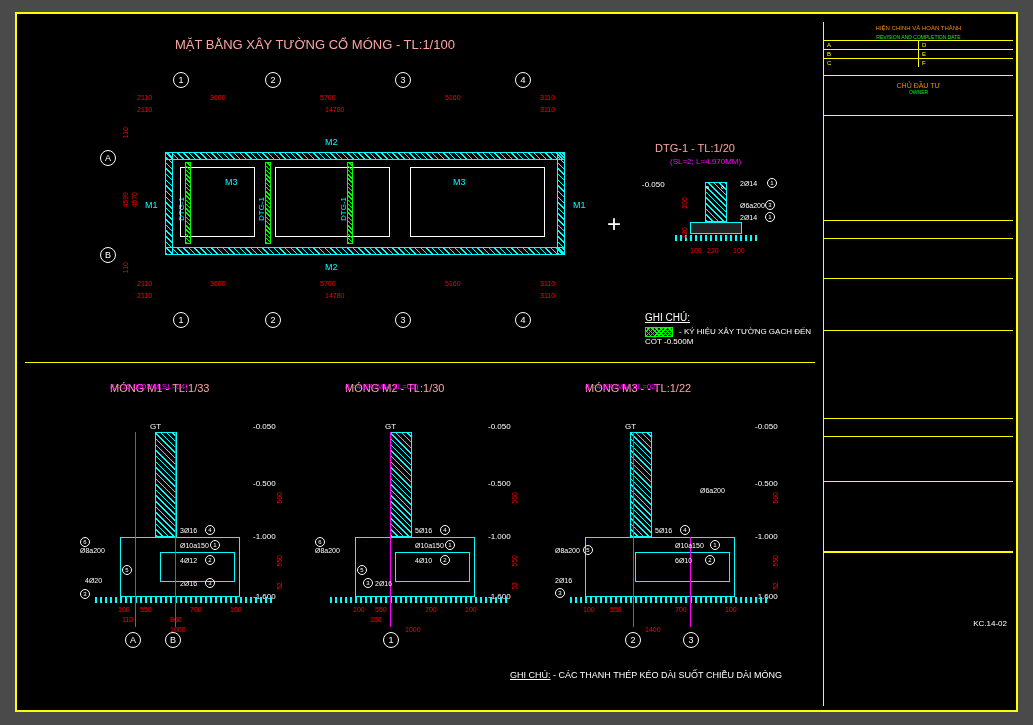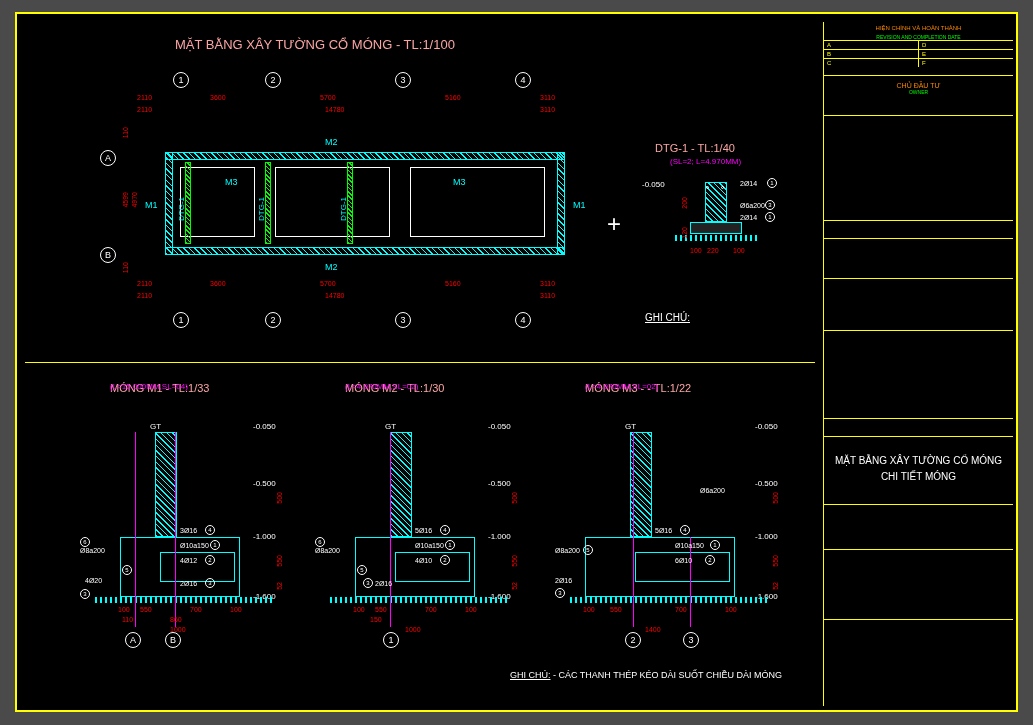--- a/index.html
+++ b/index.html
@@ -95,21 +95,21 @@
     <div class="circ circw" style="left:490px;top:290px"><span>4</span></div>
     <div class="dimr" style="left:112px;top:258px">2110</div>
     <div class="dimr" style="left:185px;top:258px">3600</div>
     <div class="dimr" style="left:295px;top:258px">5700</div>
     <div class="dimr" style="left:420px;top:258px">5160</div>
     <div class="dimr" style="left:515px;top:258px">3110</div>
     <div class="dimr" style="left:112px;top:270px">2110</div>
     <div class="dimr" style="left:300px;top:270px">14780</div>
     <div class="dimr" style="left:515px;top:270px">3110</div>
 
-    <div class="sectitle" style="left:630px;top:120px"><span>DTG-1 - TL:1/40</span></div>
+    <div class="sectitle" style="left:630px;top:120px"><span>DTG-1 - TL:1/20</span></div>
     <div class="subt" style="left:645px;top:135px">(SL=2; L=4.970MM)</div>
     <div class="txt tw" style="left:617px;top:158px">-0.050</div>
     <div class="found-wall" style="left:680px;top:160px;width:22px;height:40px"></div>
     <div style="position:absolute;left:681px;top:164px;width:3px;height:3px;border:1px solid #fff;border-radius:50%"></div>
     <div style="position:absolute;left:696px;top:164px;width:3px;height:3px;border:1px solid #fff;border-radius:50%"></div>
     <div class="found-base" style="left:665px;top:200px;width:52px;height:12px;background:#222"></div>
     <div class="soil" style="left:650px;top:213px;width:85px"></div>
     <div class="txt tw" style="left:715px;top:158px;font-size:7px">2Ø14</div>
     <div class="rebar-c" style="left:742px;top:156px">1</div>
     <div class="txt tw" style="left:715px;top:180px;font-size:7px">Ø6a200</div>
@@ -117,20 +117,21 @@
     <div class="txt tw" style="left:715px;top:192px;font-size:7px">2Ø14</div>
     <div class="rebar-c" style="left:740px;top:190px">1</div>
     <div class="dimr" style="left:682px;top:225px">220</div>
     <div class="dimr" style="left:665px;top:225px">100</div>
     <div class="dimr" style="left:708px;top:225px">100</div>
     <div class="dim-v" style="left:656px;top:175px">200</div>
     <div class="dim-v" style="left:656px;top:205px">120</div>
 
     <div class="legend">
       <div class="hdr">GHI CHÚ:</div>
+      <div class="item"><span class="sw sw2"></span><span>- KÝ HIỆU XÂY TƯỜNG GẠCH ĐẾN CỐT -0.500M</span></div>
     </div>
 
     <div class="foot" style="left:55px;top:360px">
       <div class="sectitle" style="left:30px;top:0">MÓNG M1 - TL:1/33</div>
       <div class="subt" style="left:30px;top:15">(L=15.000MM,SL=04)</div>
       <div class="gt" style="left:70px;top:40px">GT</div>
       <div class="txt tw" style="left:173px;top:40px">-0.050</div>
       <div class="txt tw" style="left:173px;top:97px">-0.500</div>
       <div class="txt tw" style="left:173px;top:150px">-1.000</div>
       <div class="txt tw" style="left:173px;top:210px">-1.600</div>
@@ -268,22 +269,21 @@
     <div style="border-bottom:1px solid #ffff00;height:40px;text-align:center">
       <div style="color:#ff8800;font-size:7px;padding-top:6px">CHỦ ĐẦU TƯ</div>
       <div style="color:#0f0;font-size:5px">OWNER</div>
     </div>
     <div style="border-bottom:1px solid #ffff00;height:105px"></div>
     <div style="border-bottom:1px solid #ffff00;height:18px"></div>
     <div style="border-bottom:1px solid #ffff00;height:40px"></div>
     <div style="border-bottom:1px solid #ffff00;height:52px"></div>
     <div style="border-bottom:1px solid #ffff00;height:88px"></div>
     <div style="border-bottom:1px solid #ffff00;height:18px"></div>
-    <div style="border-bottom:1px solid #ffff00;height:68px;position:relative">
-      <div class="bigtitle" style="top:18px">MẶT BẰNG XÂY TƯỜNG CỔ MÓNG</div>
-      <div class="bigtitle" style="top:34px">CHI TIẾT MÓNG</div>
-    </div>
     <div style="border-bottom:1px solid #ffff00;height:45px"></div>
     <div style="border-bottom:1px solid #ffff00;height:70px"></div>
+    <div style="height:80px;position:relative;border-top:1px solid #ffff00">
+      <div style="position:absolute;right:6px;bottom:4px;color:#fff;font-size:8px">KC.14-02</div>
+    </div>
   </div>
 
   <div class="cross">+</div>
 </div>
 
 </body></html>

